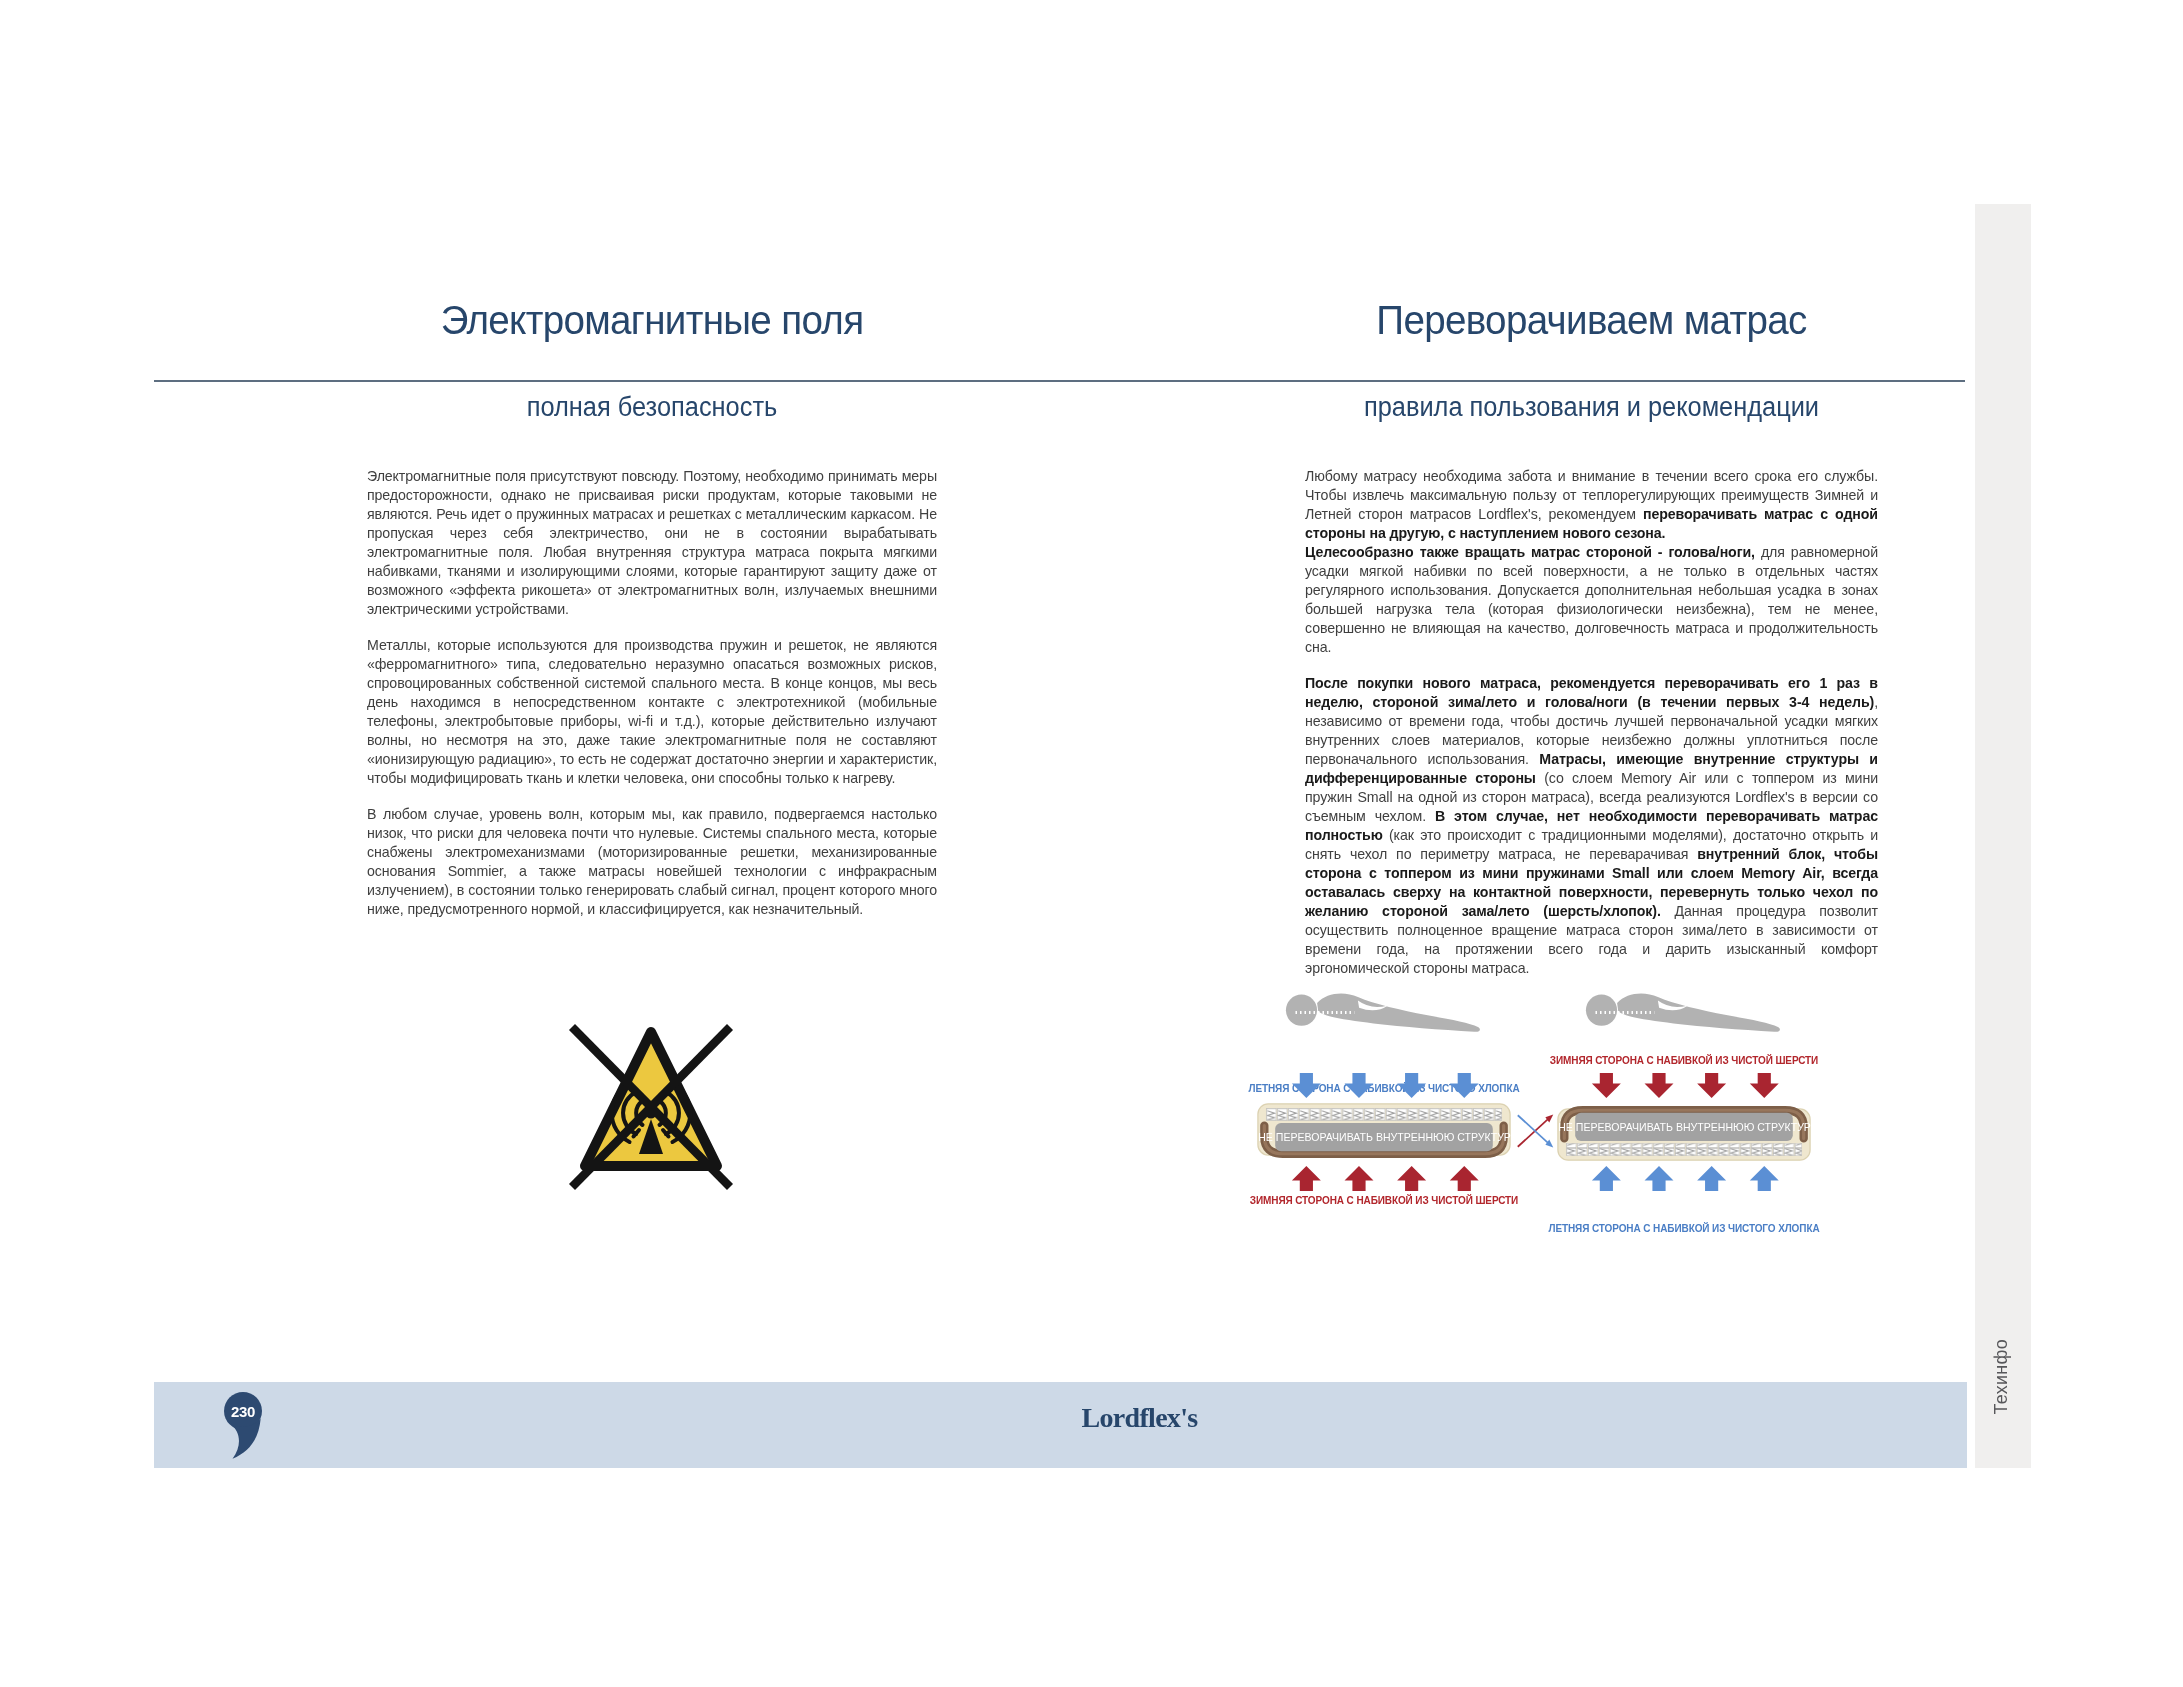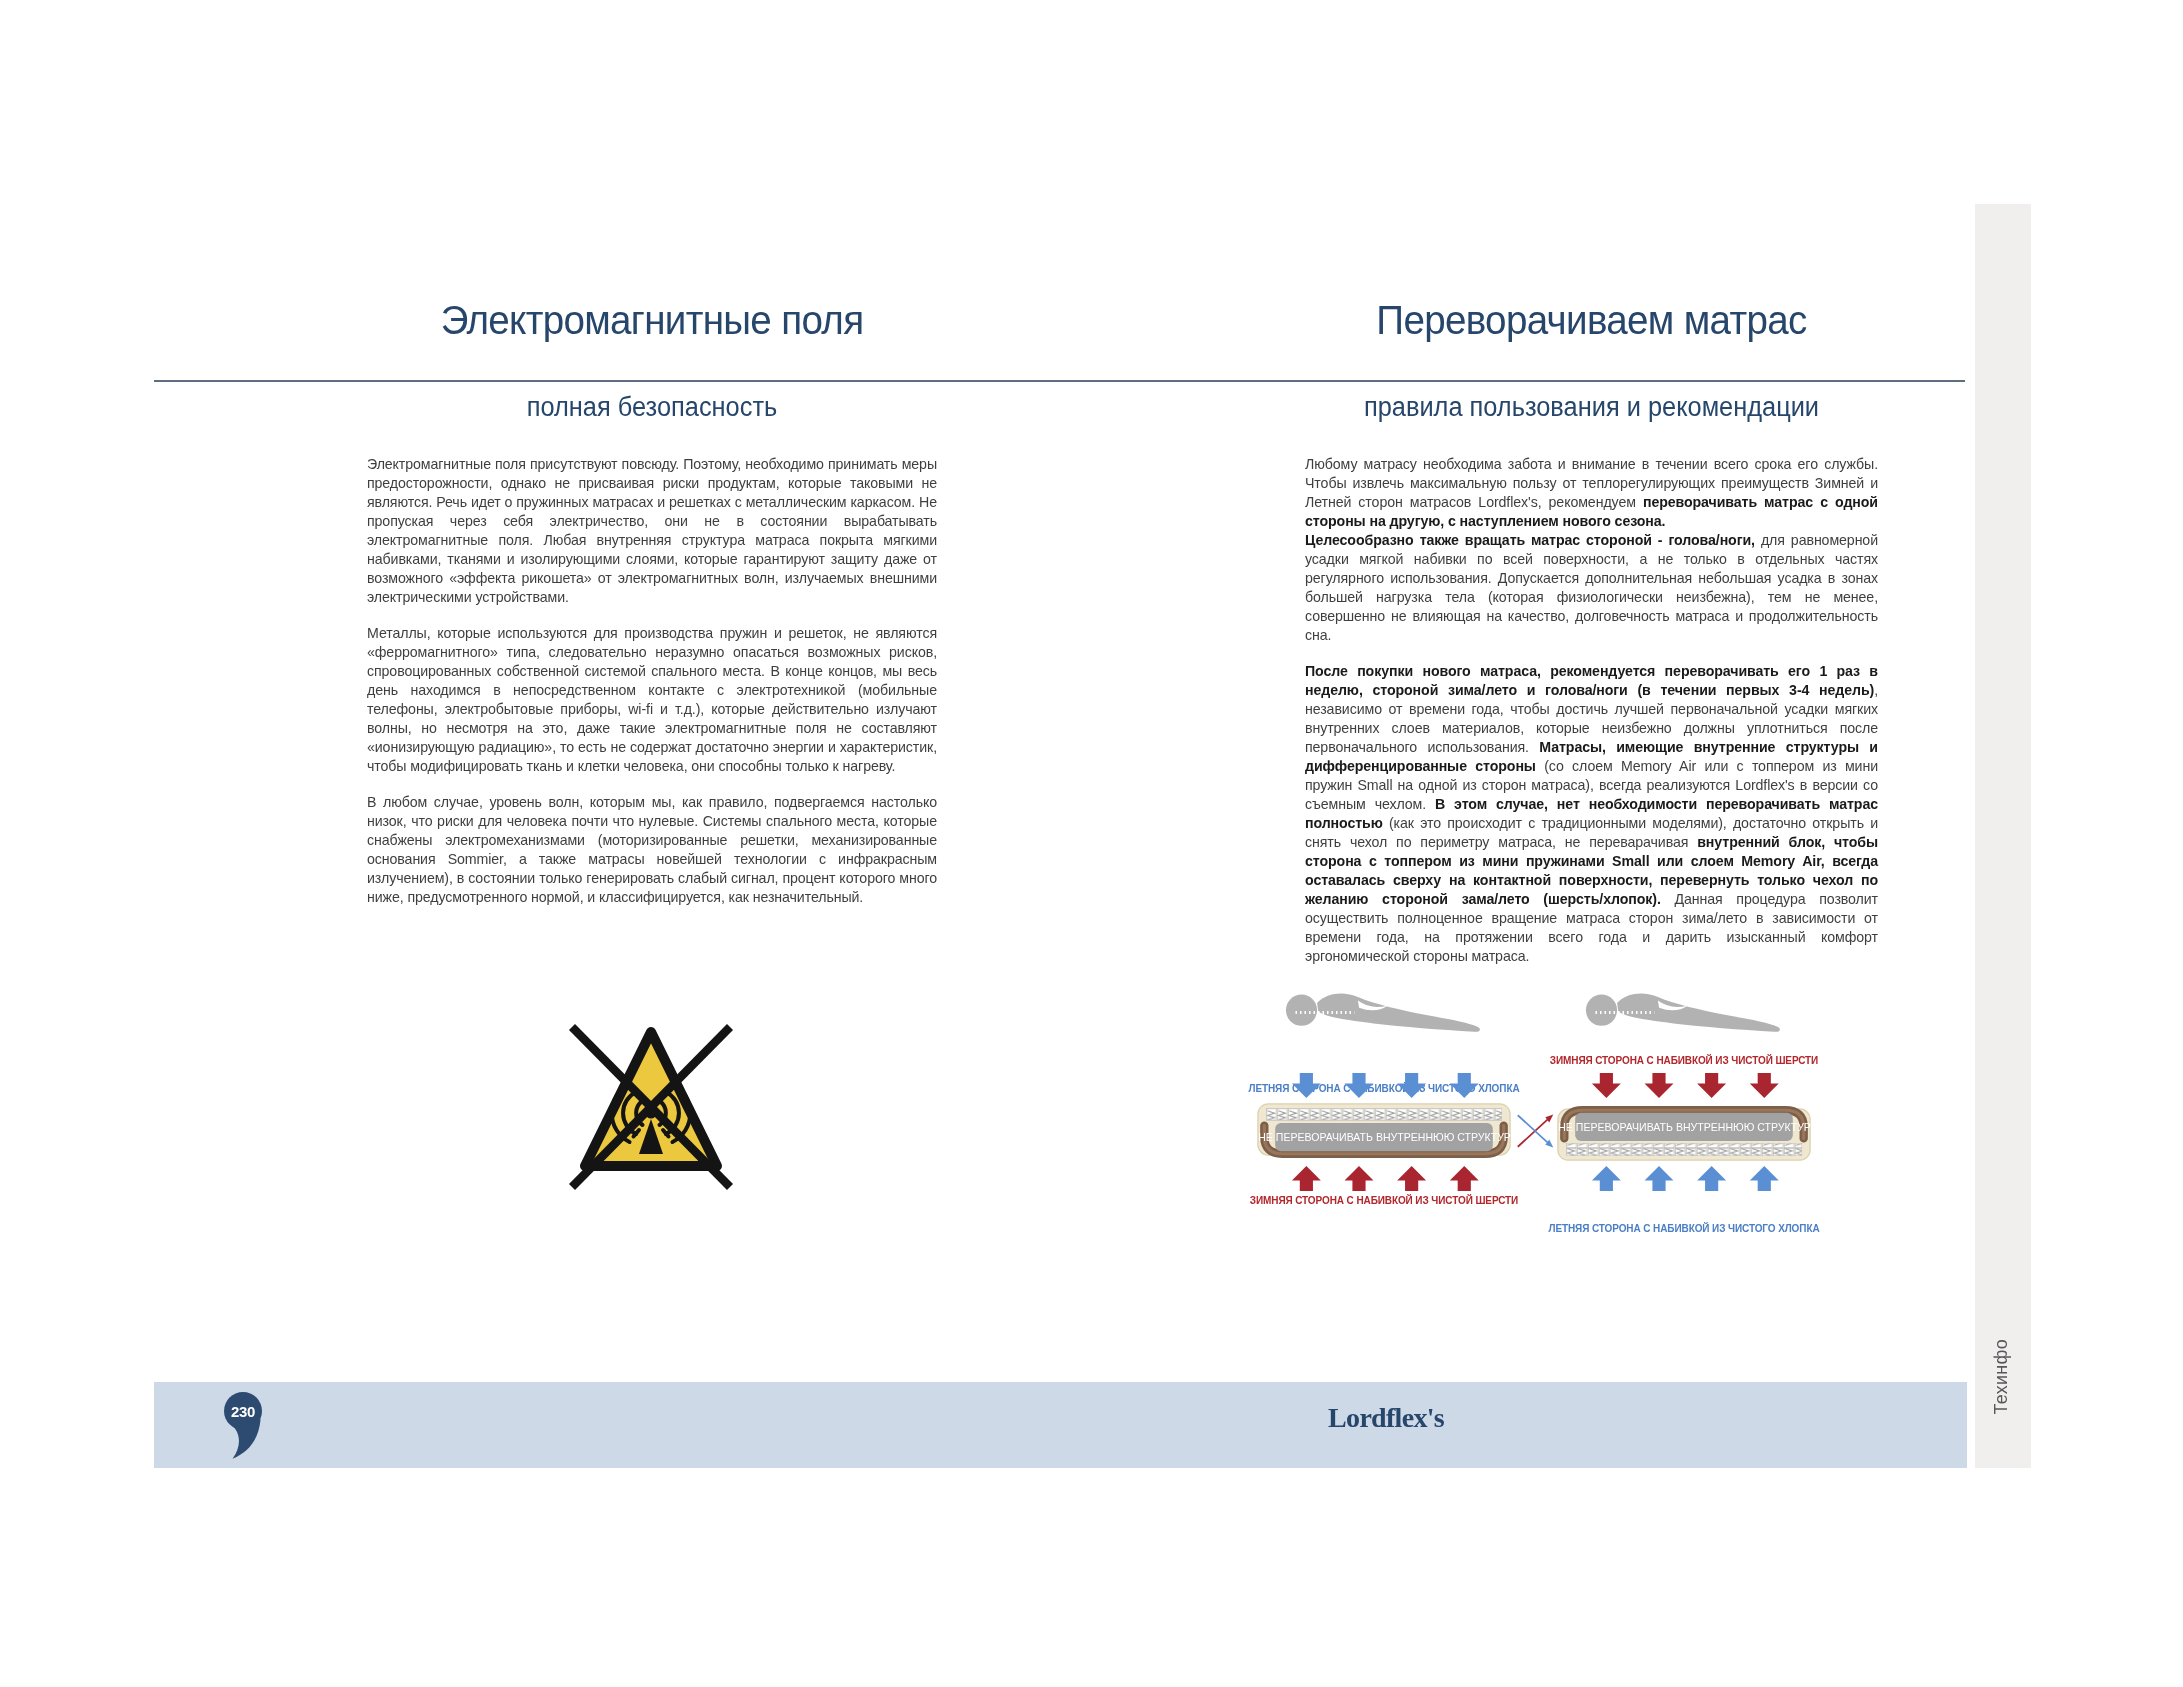--- a/index.html
+++ b/index.html
@@ -12,21 +12,21 @@
   
   .col{position:absolute;top:291px;}
   .col-left{left:367px;width:570px;}
   .col-right{left:1305px;width:573px;}
   .col h1{margin:0;padding-top:6.6px;text-align:center;font-size:41px;line-height:45px;
           font-weight:500;color:#27466b;transform:scaleX(0.94);letter-spacing:-0.7px;}
   .col h2{position:absolute;top:101px;left:0;width:100%;margin:0;text-align:center;
           font-size:27px;line-height:30px;font-weight:500;color:#27466b;transform:scaleX(0.94);}
   .body{position:absolute;top:164px;left:0;right:0;text-align:justify;
         font-size:14.2px;line-height:19px;color:#3f3f3f;letter-spacing:-0.1px;}
-  .body p{margin:0 0 17px 0;}
+  .body p{margin:12px 0 17px 0;}
   .body p.tight{margin-top:-17px;}
   .body b{font-weight:bold;color:#1a1a1a;}
 
   
   .warn{position:absolute;left:546px;top:999px;width:210px;height:210px;}
 
   
   .panel{position:absolute;top:982px;width:262px;height:233px;}
   .panel-1{left:1253px;}
   .panel-2{left:1553px;}
@@ -48,21 +48,21 @@
              font-size:11px;white-space:nowrap;transform:translateY(-50%) scaleX(0.96);}
   .panel-1 .box-label{top:58%;}
   .panel-2 .box-label{top:42%;}
   .swap{position:absolute;left:1515px;top:1110px;width:41px;height:42px;}
 
   
   .footer{position:absolute;left:154px;top:1382px;width:1813px;height:86px;background:#cdd9e7;}
   .badge{position:absolute;left:70px;top:9.3px;width:38px;height:70px;}
   .badge-num{position:absolute;left:70px;top:20.5px;width:38px;text-align:center;
              color:#ffffff;font-size:15px;font-weight:bold;letter-spacing:-0.3px;}
-  .logo{position:absolute;left:681px;top:20px;width:609px;text-align:right;
+  .logo{position:absolute;left:681px;top:20px;width:609px;text-align:center;
         font-family:"Liberation Serif",serif;font-weight:bold;font-size:28px;
         color:#27466b;letter-spacing:-0.7px;}
 
   
   .strip{position:absolute;left:1975px;top:204px;width:56px;height:1264px;background:#f0efee;}
   .strip-label{position:absolute;left:16px;bottom:53px;writing-mode:vertical-rl;
                transform:rotate(180deg);font-size:18px;color:#57575a;letter-spacing:0.3px;}
 </style>
 </head>
 <body>

